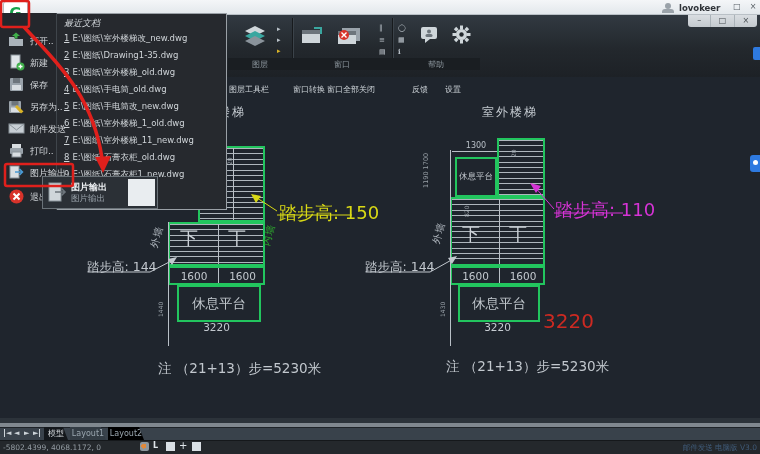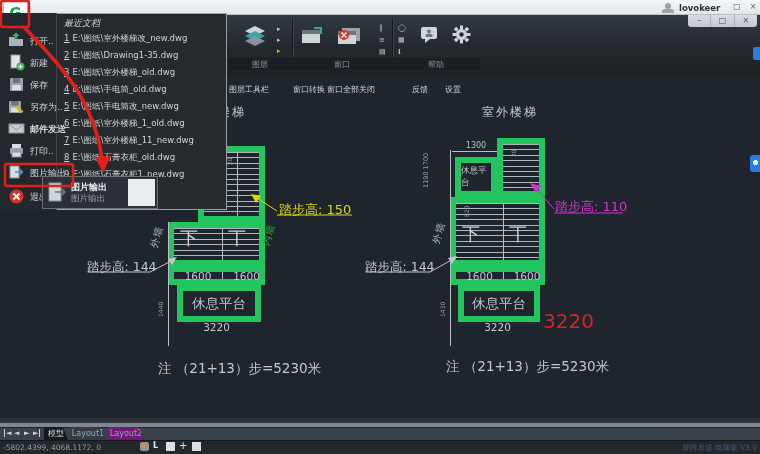--- a/index.html
+++ b/index.html
@@ -26,28 +26,28 @@
   .groupstrip{left:228px;top:58px;width:252px;height:12px;background:#1a1e22;z-index:11;}
   .groupname{top:59px;font-size:8px;color:#8d979e;z-index:12;}
   .vsep{top:18px;width:1px;height:42px;background:#171a1d;border-right:1px solid #3b434a;z-index:11;}
   .minigl{font-size:7px;color:#b9c1c8;z-index:11;}
   .docctl{left:688px;top:14px;width:69px;height:13px;background:linear-gradient(#dbdfe3,#c3c9ce);border-radius:0 0 3px 3px;
           display:flex;z-index:12;}
   .docctl span{flex:1;text-align:center;font-size:8px;line-height:13px;color:#474d52;border-right:1px solid #aab2b8;}
   .docctl span:last-child{border-right:none;}
   
   .canvas{left:0;top:77px;width:760px;height:341px;background:#1f252d;z-index:5;}
-  .cadline{border:6px solid #22c55e;box-sizing:border-box;}
+  .cadline{border:2px solid #22c55e;box-sizing:border-box;}
   .treads{background-image:repeating-linear-gradient(to bottom,#aeb6bd 0 1px,transparent 1px 5.4px);}
   .cadtext{color:#c2c8ce;}
   .vdim{font-size:6px;color:#98a0a7;transform:rotate(-90deg);transform-origin:left bottom;white-space:nowrap;z-index:6;}
   .wall{font-size:10px;letter-spacing:1px;transform:rotate(-75deg);transform-origin:center;white-space:nowrap;z-index:6;}
   .stairglyph{font-size:18px;color:#ccd2d8;z-index:6;}
   .dimcell{position:absolute;top:0;height:100%;display:flex;align-items:center;justify-content:center;font-size:10.5px;color:#c2c8ce;}
-  .leaderlabel{font-size:13px;white-space:nowrap;z-index:7;}
+  .leaderlabel{font-size:18px;white-space:nowrap;z-index:7;}
   
   .cmdband1{left:0;top:418px;width:760px;height:5px;background:#2c333a;z-index:8;}
   .cmdband2{left:0;top:423px;width:760px;height:4px;background:#80888f;z-index:8;}
   .tabbar{left:0;top:427px;width:760px;height:13px;background:#39424b;border-top:1px solid #1e2328;z-index:8;}
   .tabnav{top:429px;font-size:7px;color:#ccd3d8;z-index:9;}
   .tab{top:427px;height:13px;line-height:13px;text-align:center;font-size:8px;z-index:9;
        clip-path:polygon(0 0,calc(100% - 5px) 0,100% 100%,0 100%);}
   .statusbar{left:0;top:440px;width:760px;height:14px;background:#24282c;border-top:1px solid #15181b;z-index:8;}
   .statico{top:442px;width:9px;height:9px;z-index:9;}
   
@@ -243,21 +243,21 @@
 
 <div class="abs cmdband1"></div>
 <div class="abs cmdband2"></div>
 <div class="abs tabbar"></div>
 <div class="abs tabnav" style="left:4px;border-left:1px solid #ccd3d8;padding-left:1px;">◄</div>
 <div class="abs tabnav" style="left:14px;">◄</div>
 <div class="abs tabnav" style="left:24px;">►</div>
 <div class="abs tabnav" style="left:33px;border-right:1px solid #ccd3d8;padding-right:1px;">►</div>
 <div class="abs tab" style="left:44px;width:24px;background:#14181c;color:#d6dade;">模型</div>
 <div class="abs tab" style="left:70px;width:36px;background:#333c44;color:#9aa6af;">Layout1</div>
-<div class="abs tab" style="left:108px;width:36px;background:#701a75;color:#9aa6af;">Layout2</div>
+<div class="abs tab" style="left:108px;width:36px;background:#000000;color:#9aa6af;">Layout2</div>
 <div class="abs statusbar"></div>
 <div class="abs" style="left:3px;top:443px;font-size:7.5px;color:#949ca3;z-index:9;">-5802.4399, 4068.1172, 0</div>
 <div class="abs statico" style="left:140px;background:radial-gradient(circle at 40% 45%,#e0893c 0 2.5px,#8d969d 2.5px);border-radius:2px;"></div>
 <div class="abs" style="left:153px;top:441px;font-size:8px;font-weight:bold;color:#dfe5e9;z-index:9;">L</div>
 <div class="abs statico" style="left:166px;background:#d9dfe4;"></div>
 <div class="abs" style="left:179px;top:440px;font-size:10px;color:#dfe5e9;z-index:9;">+</div>
 <div class="abs statico" style="left:192px;background:#d9dfe4;"></div>
 <div class="abs" style="right:3px;top:443px;font-size:7.5px;color:#3f5a78;z-index:9;">邮件发送 电脑版 V3.0</div>
 
 <div class="abs menu"></div>
@@ -294,21 +294,21 @@
       <polygon points="9,7 15.5,13.5 13,15.5 7,9" fill="#d9b327"></polygon>
     </svg>
 </div>
 <div class="abs menuitem-label" style="left:30px;top:101px;">另存为..</div>
 <div class="abs menuicon" style="left:8px;top:120px;">
   <svg width="17" height="17">
       <rect x="1" y="4" width="15" height="9" fill="#c7ced4" stroke="#8a939a"></rect>
       <path d="M1,4 L8.5,10 L16,4" stroke="#8a939a" fill="none"></path>
     </svg>
 </div>
-<div class="abs menuitem-label" style="left:30px;top:123px;font-weight:bold;">邮件发送</div>
+<div class="abs menuitem-label" style="left:30px;top:123px;">邮件发送</div>
 <div class="abs menuicon" style="left:8px;top:142px;">
   <svg width="17" height="17">
       <rect x="4" y="2" width="9" height="4" fill="#d9dee2"></rect>
       <rect x="2" y="6" width="13" height="6" rx="1" fill="#9aa3ab"></rect>
       <rect x="4" y="10" width="9" height="5" fill="#d9dee2" stroke="#8a939a"></rect>
     </svg>
 </div>
 <div class="abs menuitem-label" style="left:30px;top:145px;">打印..</div>
 <div class="abs menuicon" style="left:8px;top:164px;">
   <svg width="17" height="17">

